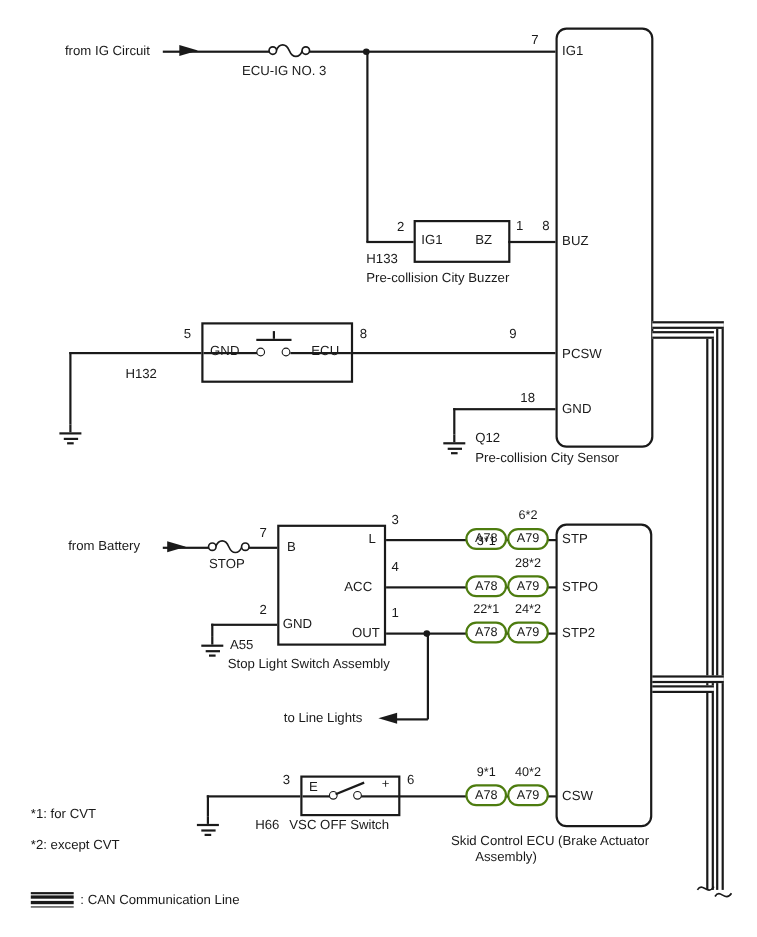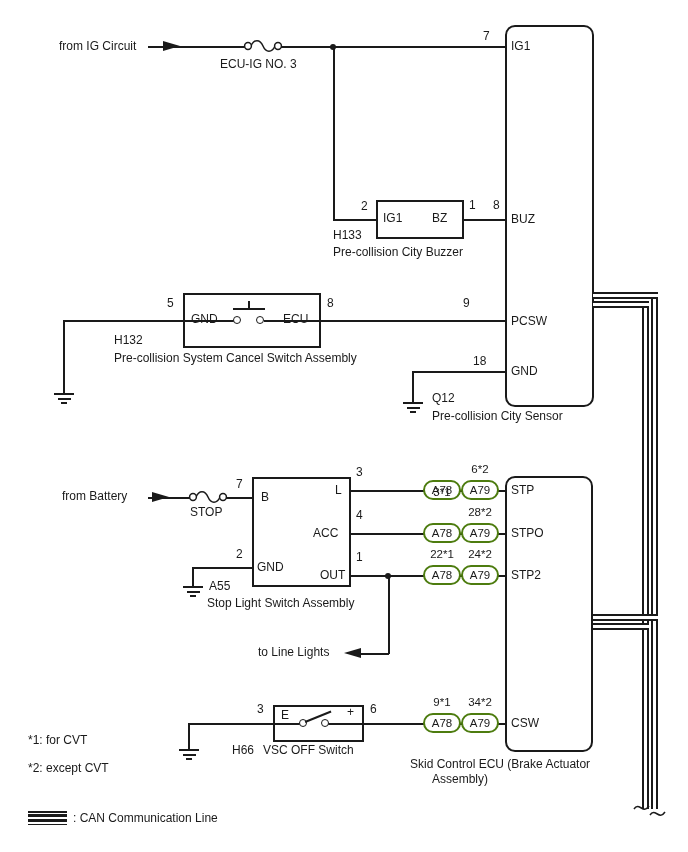--- a/index.html
+++ b/index.html
@@ -82,21 +82,20 @@
   <div class="wv" style="left:63px;top:320px;height:66px"></div>
   <div class="gnd" style="left:53px;top:386px">
     <div class="stub"></div>
       <div class="b1"></div>
       <div class="b2"></div>
       <div class="b3"></div>
   </div>
   <div class="wh" style="left:319px;top:320px;width:186px"></div>
   <span class="pin" style="left:463px;top:297px">9</span>
   <span class="t" style="left:114px;top:334px">H132</span>
-  <span class="t" style="left:114px;top:352px">Pre-collision System Cancel Switch Assembly</span>
 
   <div class="box rbox" style="left:505px;top:25px;width:89px;height:382px"></div>
   <span class="pin" style="left:483px;top:30px">7</span>
   <span class="t" style="left:511px;top:40px">IG1</span>
   <span class="t" style="left:511px;top:213px">BUZ</span>
   <span class="t" style="left:511px;top:315px">PCSW</span>
   <span class="t" style="left:511px;top:365px">GND</span>
 
   <span class="pin" style="left:473px;top:355px">18</span>
   <div class="wh" style="left:412px;top:371px;width:93px"></div>
@@ -215,21 +214,21 @@
   <span class="pnum" style="left:423px;top:548px">22*1</span>
   <span class="pnum" style="left:461px;top:548px">24*2</span>
   <div class="pill" style="left:423px;top:565px">
       <span>A78</span>
     </div>
   <div class="pill" style="left:461px;top:565px">
       <span>A79</span>
     </div>
 
   <span class="pnum" style="left:423px;top:696px">9*1</span>
-  <span class="pnum" style="left:461px;top:696px">34*2</span>
+  <span class="pnum" style="left:461px;top:696px">40*2</span>
   <div class="pill" style="left:423px;top:713px">
       <span>A78</span>
     </div>
   <div class="pill" style="left:461px;top:713px">
       <span>A79</span>
     </div>
 
   <span class="t" style="left:28px;top:734px">*1: for CVT</span>
   <span class="t" style="left:28px;top:762px">*2: except CVT</span>
   <div class="legend-sym" style="left:28px;top:811px">

